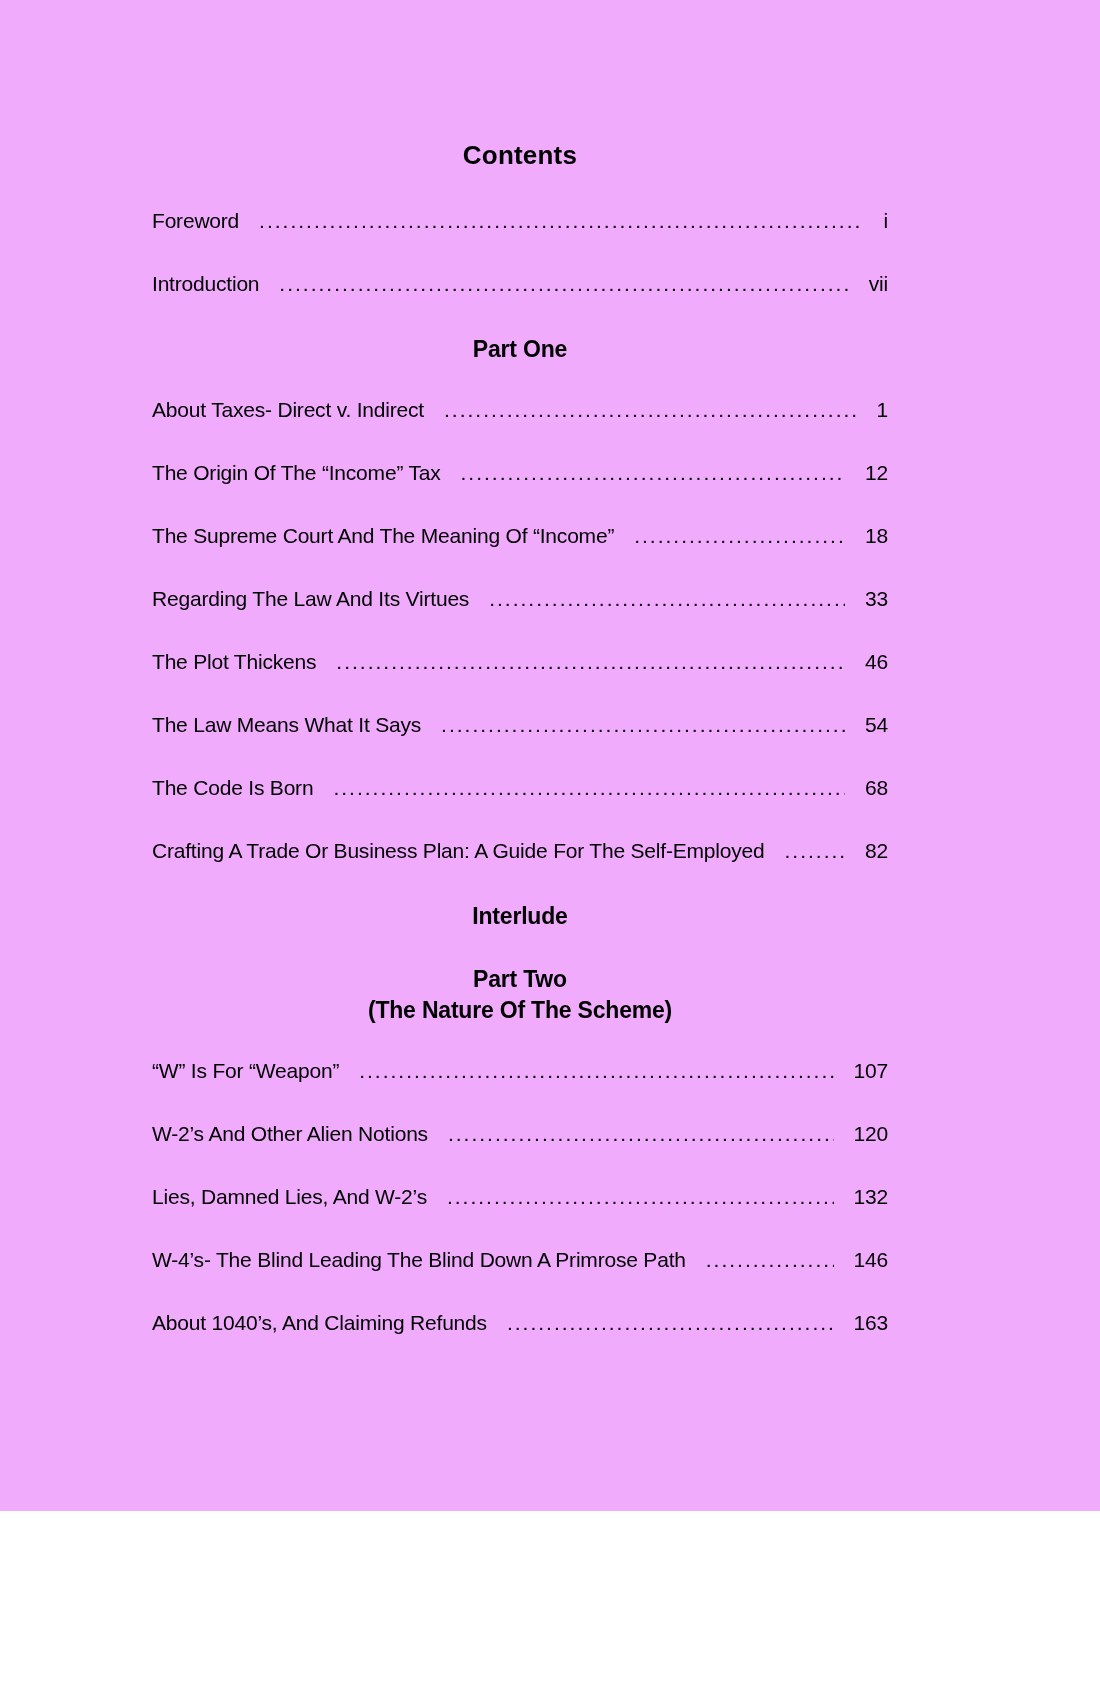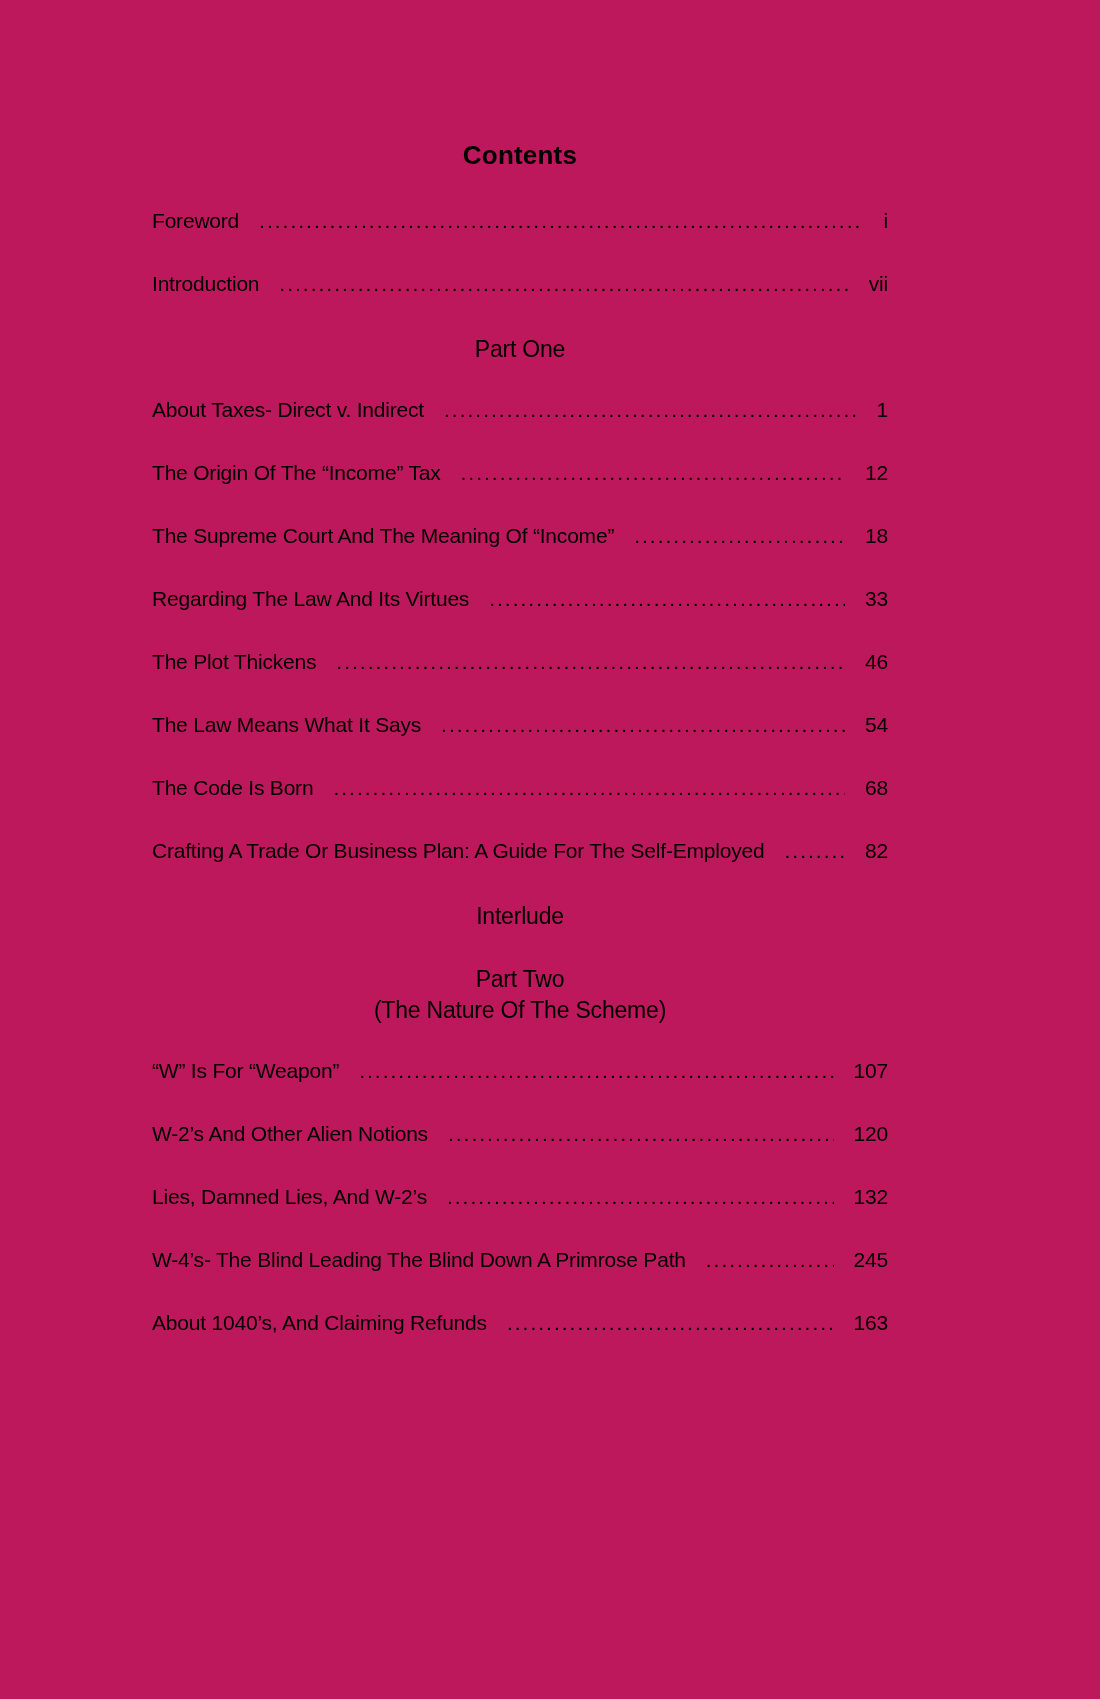--- a/index.html
+++ b/index.html
@@ -3,22 +3,22 @@
 <meta charset="utf-8">
 <style>
   html, body {
     margin: 0;
     padding: 0;
     background: #ffffff;
   }
   .page {
     position: relative;
     width: 1100px;
-    height: 1699px;
-    background: #be185d;
+    height: 1511px;
+    background: #f0abfc;
     color: #000000;
     font-family: "Liberation Sans", sans-serif;
     overflow: hidden;
     box-sizing: border-box;
     padding: 140px 212px 0 152px; 
   }
   .doc-title {
     font-size: 26px;
     font-weight: bold;
     text-align: center;
@@ -52,20 +52,21 @@
   .toc-page-num {
     flex: 0 0 auto;
     letter-spacing: -0.2px;
   }
   .part-heading {
     text-align: center;
     font-size: 23px;
     line-height: 31px;
     margin: 0 0 32px 0;
     letter-spacing: -0.2px;
+    font-weight: bold;
   }
   .part-heading.extra-space {
     margin-top: 16px;
   }
   .part-heading .subheading:empty {
     display: none;
   }
 </style>
 </head>
 <body>
@@ -151,21 +152,21 @@
     <span class="toc-page-num">120</span>
   </div>
   <div class="toc-row">
     <span class="toc-label">Lies, Damned Lies, And W-2’s</span>
     <span class="dot-leader"></span>
     <span class="toc-page-num">132</span>
   </div>
   <div class="toc-row">
     <span class="toc-label">W-4’s- The Blind Leading The Blind Down A Primrose Path</span>
     <span class="dot-leader"></span>
-    <span class="toc-page-num">245</span>
+    <span class="toc-page-num">146</span>
   </div>
   <div class="toc-row">
     <span class="toc-label">About 1040’s, And Claiming Refunds</span>
     <span class="dot-leader"></span>
     <span class="toc-page-num">163</span>
   </div>
 
 </div>
 
 </body></html>

